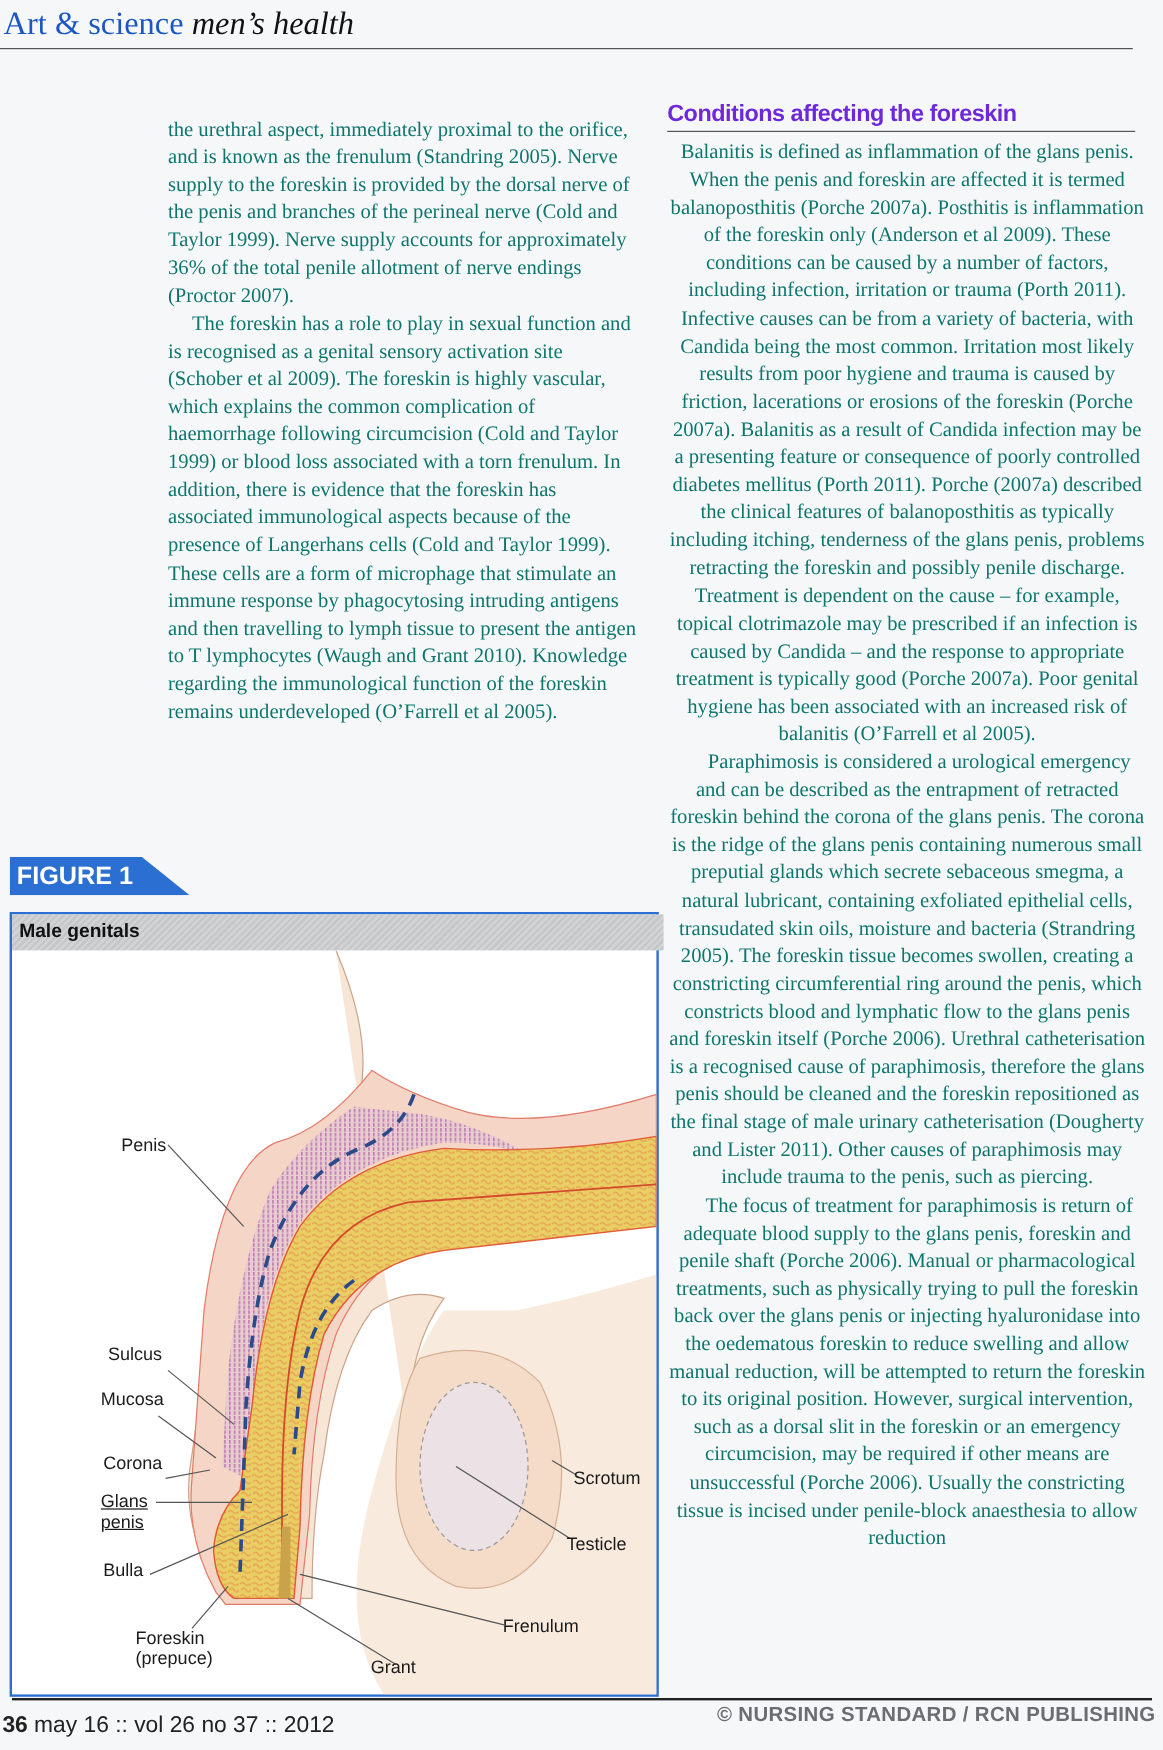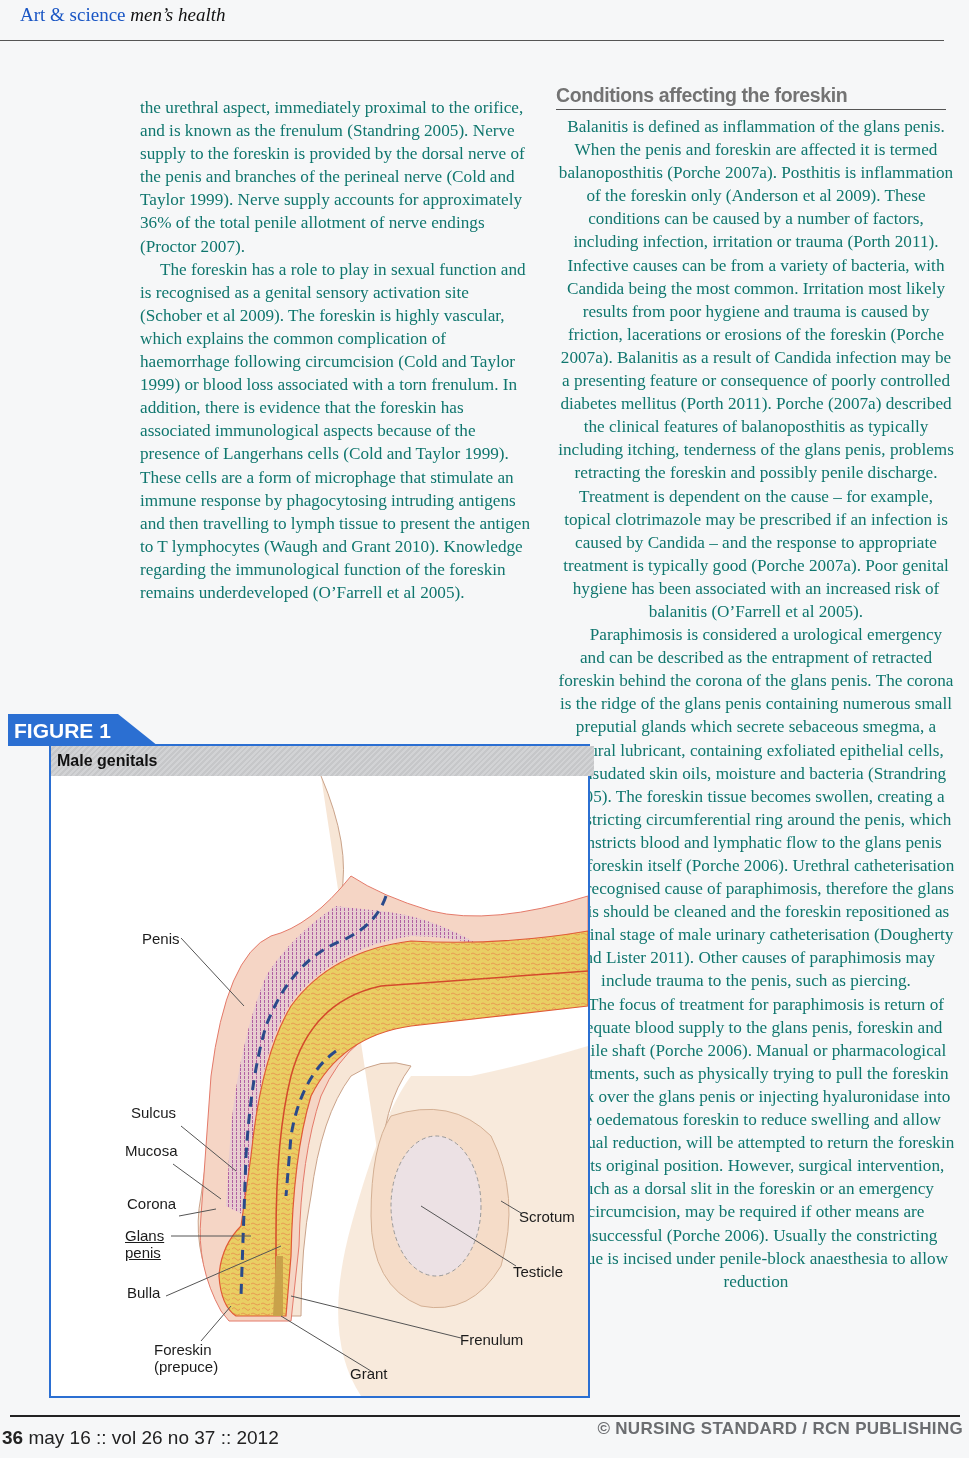--- a/index.html
+++ b/index.html
@@ -6,53 +6,53 @@
     body {
       width: 969px; height: 1458px; position: relative; overflow: hidden;
       background: #f6f7f8;
       font-family: "Liberation Serif", "DejaVu Serif", serif;
       color: #1c1c1c;
     }
     .header {
       position: absolute; left: 0; top: 0; width: 969px; height: 42px;
     }
     .header .title {
-      position: absolute; left: 20px; top: 4px; font-size: 19px; white-space: nowrap;
+      position: absolute; left: 3px; top: 4px; font-size: 27px; white-space: nowrap;
     }
     .header .title .brand { color: #1a56c4; }
     .header .title .section { font-style: italic; color: #111; }
     .header .rule {
       position: absolute; left: 0; top: 40px; width: 944px; height: 1px; background: #555;
     }
     .col-text {
       position: absolute; font-size: 17.2px; line-height: 23.1px; color: #0f766e;
     }
     .col-text p { margin: 0; }
     .col-text p.indent { text-indent: 20px; }
     .col-left { left: 140px; top: 96px; width: 392px; }
     .col-right { left: 556px; top: 115px; width: 400px; text-align: center; }
     .col-right-head {
       position: absolute; left: 556px; top: 84px; width: 390px;
       font-family: "Liberation Sans", "DejaVu Sans", sans-serif;
-      font-weight: bold; font-size: 19.5px; color: #737373; letter-spacing: -0.4px;
+      font-weight: bold; font-size: 19.5px; color: #6d28d9; letter-spacing: -0.4px;
       border-bottom: 1px solid #555; padding-bottom: 2px;
     }
     .figure {
       position: absolute; left: 8px; top: 714px; width: 543px; height: 684px;
     }
     .figure .tab {
       position: absolute; left: 0; top: 0; height: 46px; width: 150px;
       background: #2b6fd2;
       clip-path: polygon(0 0, 110px 0, 150px 32px, 0 32px);
       color: #fff; font-family: "Liberation Sans", "DejaVu Sans", sans-serif;
       font-weight: bold; font-size: 21px; line-height: 34px; padding-left: 6px; box-sizing: border-box;
     }
     .figure .frame {
-      position: absolute; left: 0; top: 30px; width: 541px; height: 654px;
-      border: 2px solid #2b6fd2; background: #ffffff; box-sizing: border-box; margin-left: 41px;
+      position: absolute; left: 0; top: 46px; width: 541px; height: 654px;
+      border: 2px solid #2b6fd2; background: #ffffff; box-sizing: border-box;
     }
     .figure .caption-bar {
       position: absolute; left: 0; top: 0; width: 100%; height: 30px;
       background: repeating-linear-gradient(135deg, #d2d3d5 0 2px, #c6c7c9 2px 4px);
       font-family: "Liberation Sans", "DejaVu Sans", sans-serif; font-weight: bold;
       font-size: 16px; line-height: 30px; padding-left: 6px; color: #111;
     }
     .figure svg { position: absolute; left: 0; top: 30px; }
     .lbl {
       position: absolute; font-family: "Liberation Sans", "DejaVu Sans", sans-serif;

